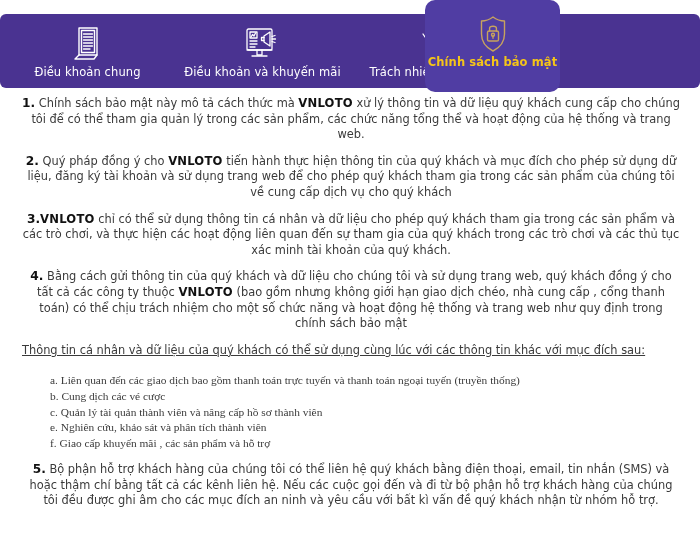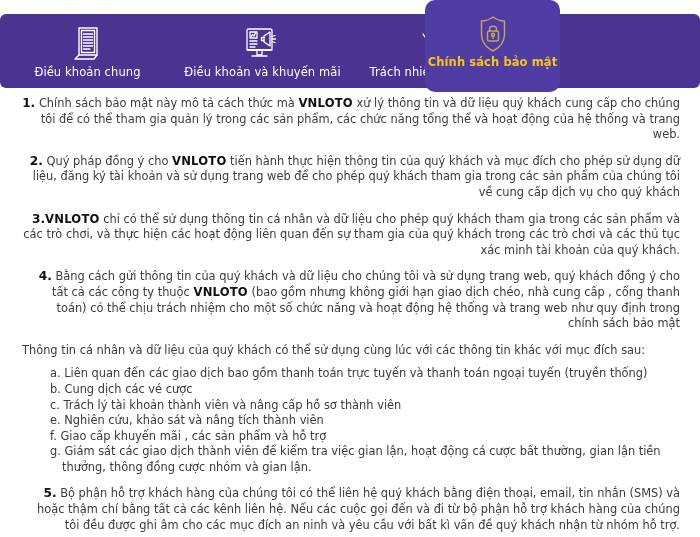--- a/index.html
+++ b/index.html
@@ -94,47 +94,49 @@
     top: 96px;
     width: 700px;
     padding: 0 20px 0 22px;
   }
 
   .para {
     font-size: 11.4px;
     line-height: 15.6px;
     color: #3a3a3a;
     margin-bottom: 11px;
-    text-align: right;
+    text-align: center;
   }
 
   .para .num {
     font-weight: bold;
     color: #111111;
     font-size: 12.2px;
   }
 
   .para b.brand {
     font-weight: bold;
     color: #111111;
     font-size: 11.6px;
     letter-spacing: .2px;
   }
 
   .intro-line {
     font-size: 11.4px;
     line-height: 15.6px;
     color: #3a3a3a;
     margin-bottom: 0;
+    text-decoration: underline;
   }
 
   .alpha-list {
     list-style: none;
-    margin: 8px 0 11px 0;
+    margin: 15px 0 11px 0;
     padding: 0;
+    font-family: Liberation Serif, serif;
   }
 
   .alpha-list li {
     font-size: 11.4px;
     line-height: 15.6px;
     color: #3a3a3a;
     padding-left: 32px;
     text-indent: -12px;
     margin-left: 8px;
   }
@@ -242,24 +244,23 @@
 
     <p class="para">
       <span class="num">4.</span><span> Bằng cách gửi thông tin của quý khách và dữ liệu cho chúng tôi và sử dụng trang web, quý khách đồng ý cho tất cả các công ty thuộc </span><b class="brand">VNLOTO</b><span> (bao gồm nhưng không giới hạn giao dịch chéo, nhà cung cấp , cổng thanh toán) có thể chịu trách nhiệm cho một số chức năng và hoạt động hệ thống và trang web như quy định trong chính sách bảo mật</span>
     </p>
 
     <p class="intro-line">Thông tin cá nhân và dữ liệu của quý khách có thể sử dụng cùng lúc với các thông tin khác với mục đích sau:</p>
 
     <ul class="alpha-list">
       <li>a. Liên quan đến các giao dịch bao gồm thanh toán trực tuyến và thanh toán ngoại tuyến (truyền thống)</li>
       <li>b. Cung dịch các vé cược</li>
-      <li>c. Trách lý tài khoản thành viên và nâng cấp hồ sơ thành viên</li>
-      <li>e. Nghiên cứu, khảo sát và nâng tích thành viên</li>
+      <li>c. Quản lý tài quản thành viên và nâng cấp hồ sơ thành viên</li>
+      <li>e. Nghiên cứu, khảo sát và phân tích thành viên</li>
       <li>f. Giao cấp khuyến mãi , các sản phẩm và hỗ trợ</li>
-      <li>g. Giám sát các giao dịch thành viên để kiểm tra việc gian lận, hoạt động cá cược bất thường, gian lận tiền thưởng, thông đồng cược nhóm và gian lận.</li>
     </ul>
 
     <p class="para">
       <span class="num">5.</span><span> Bộ phận hỗ trợ khách hàng của chúng tôi có thể liên hệ quý khách bằng điện thoại, email, tin nhắn (SMS) và hoặc thậm chí bằng tất cả các kênh liên hệ. Nếu các cuộc gọi đến và đi từ bộ phận hỗ trợ khách hàng của chúng tôi đều được ghi âm cho các mục đích an ninh và yêu cầu với bất kì vấn đề quý khách nhận từ nhóm hỗ trợ.</span>
     </p>
 
   </div>
 
 </div>
 

